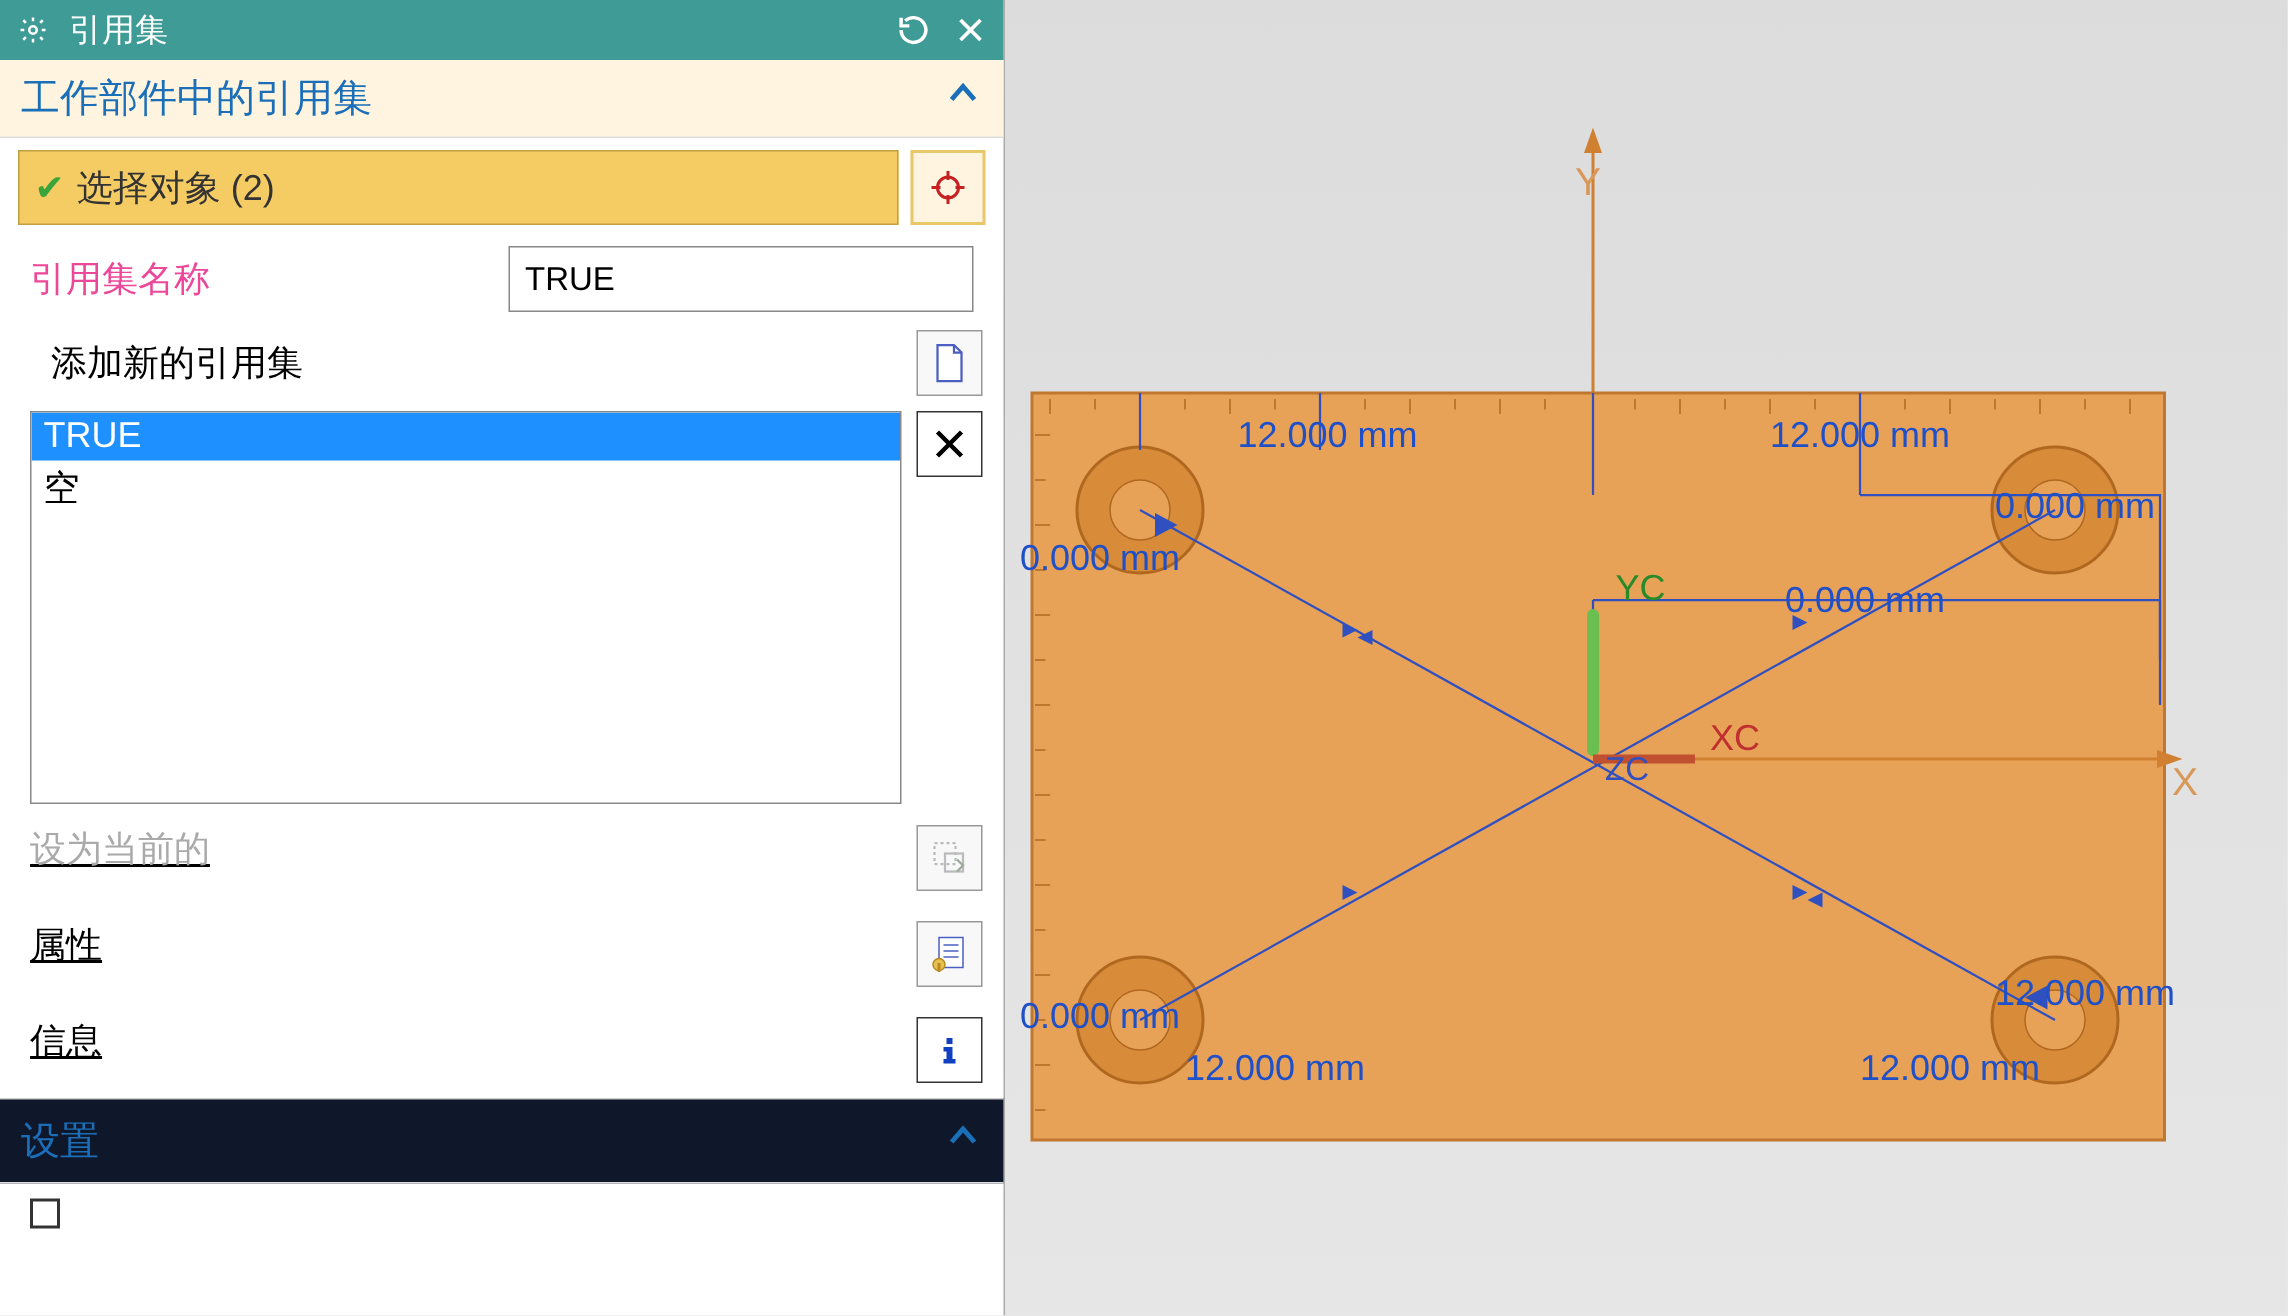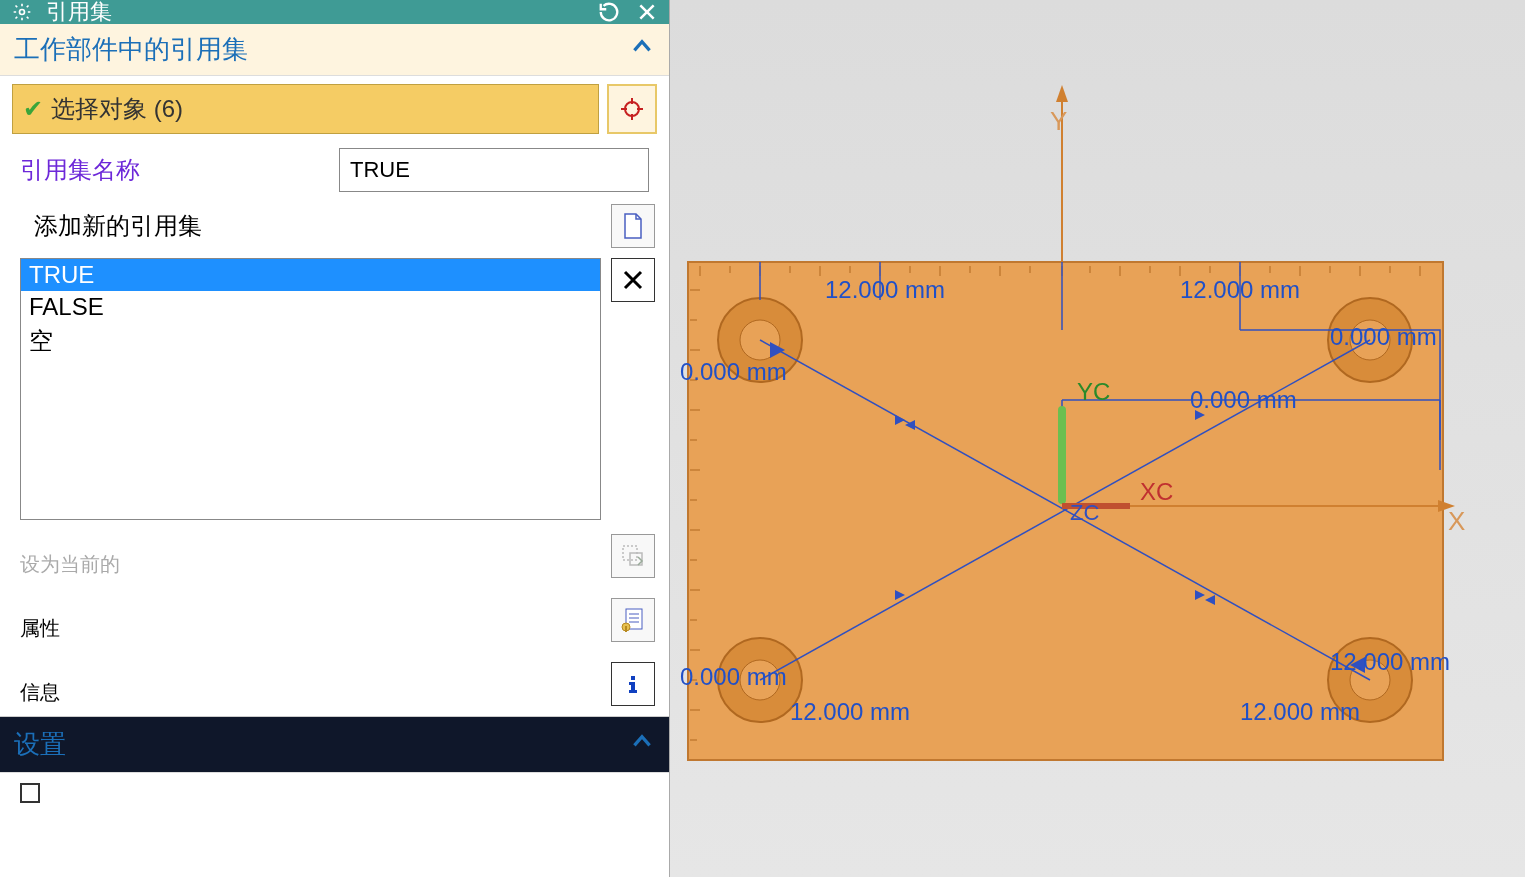--- a/index.html
+++ b/index.html
@@ -15,21 +15,21 @@
   .panel-left {
     width: 670px;
     background: #fff;
     display: flex;
     flex-direction: column;
     border-right: 1px solid #aaa;
   }
   .titlebar {
     background: #3f9b95;
     color: #fff;
-    height: 24px;
+    height: 40px;
     display: flex;
     align-items: center;
     padding: 0 8px;
     gap: 10px;
   }
   .titlebar .spacer { flex: 1; }
   .titlebar .icon-btn {
     width: 28px; height: 28px;
     display: flex; align-items: center; justify-content: center;
     cursor: pointer;
@@ -80,21 +80,21 @@
   }
   .crosshair {
     width: 24px; height: 24px;
   }
   .label-input-row {
     display: flex;
     align-items: center;
     padding: 6px 20px;
     gap: 10px;
   }
-  .label-input-row label { font-size: 24px; color: #6d28d9; width: 340px; }
+  .label-input-row label { font-size: 24px; color: #ec4899; width: 340px; }
   .label-input-row input {
     flex: 1;
     height: 44px;
     border: 1px solid #888;
     padding: 0 10px;
     font-size: 22px;
   }
   .add-row {
     display: flex;
     align-items: center;
@@ -133,23 +133,24 @@
   .delete-btn {
     width: 44px; height: 44px;
     border: 1px solid #333;
     background: #fff;
     display:flex; align-items:center; justify-content:center;
     font-size: 28px; font-weight: bold;
     cursor: pointer;
   }
   .action-row {
     display: flex;
-    align-items: flex-end;
+    align-items: flex-start;
     padding: 10px 14px 10px 20px;
-    font-size: 20px;
+    font-size: 24px;
+    text-decoration: underline;
   }
   .action-row .label { flex: 1; }
   .disabled { color: #aaa; }
   .section-header.settings {
     background: #0f172a;
     border-top: 1px solid #ccc;
     padding: 10px 14px;
   }
   .panel-right {
     flex: 1;
@@ -194,21 +195,21 @@
     <span class="chevron-up">
       <svg width="26" height="26" viewBox="0 0 24 24" fill="none" stroke="#1b6fb8" stroke-width="3">
           <path d="M5 16l7-8 7 8"></path>
         </svg>
     </span>
   </div>
 
   <div class="select-row">
     <div class="select-box">
       <span class="check-green">✔</span>
-      <span>选择对象 (6)</span>
+      <span>选择对象 (2)</span>
     </div>
     <div class="target-btn">
       <svg class="crosshair" viewBox="0 0 24 24" stroke="#c62020" stroke-width="2" fill="none">
         <circle cx="12" cy="12" r="7"></circle>
         <path d="M12 1v6M12 17v6M1 12h6M17 12h6"></path>
       </svg>
     </div>
   </div>
 
   <div class="label-input-row">
@@ -222,21 +223,20 @@
       <svg width="24" height="28" viewBox="0 0 24 28">
         <path d="M4 2h11l5 5v19H4z" fill="#fff" stroke="#4a5fc1" stroke-width="1.5"></path>
         <path d="M15 2v5h5" fill="none" stroke="#4a5fc1" stroke-width="1.5"></path>
       </svg>
     </div>
   </div>
 
   <div class="listbox-row">
     <div class="listbox">
       <div class="item selected">TRUE</div>
-      <div class="item">FALSE</div>
       <div class="item">空</div>
     </div>
     <div>
       <div class="delete-btn">
         <svg width="24" height="24" viewBox="0 0 24 24" stroke="#000" stroke-width="3">
             <path d="M4 4l16 16M20 4L4 20"></path>
           </svg>
       </div>
     </div>
   </div>

